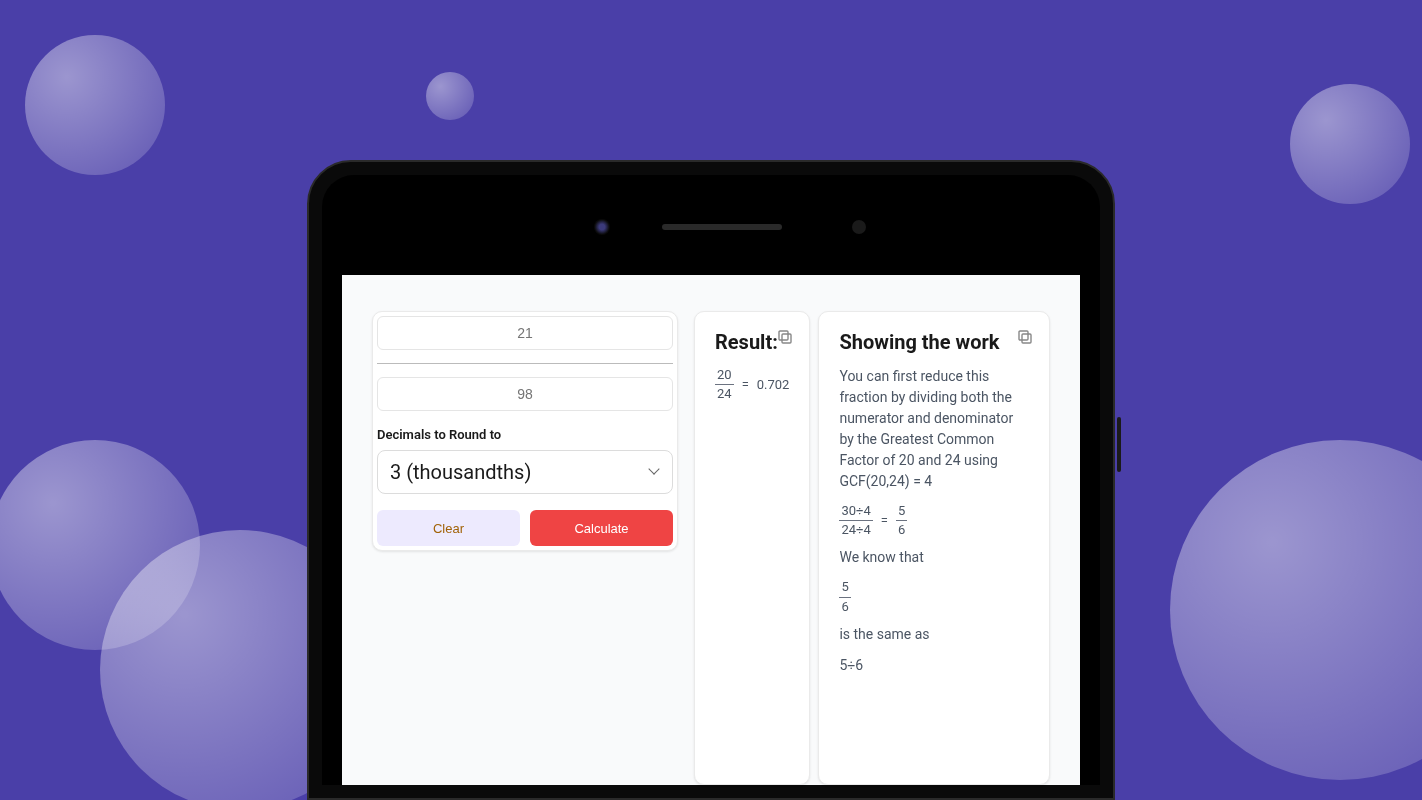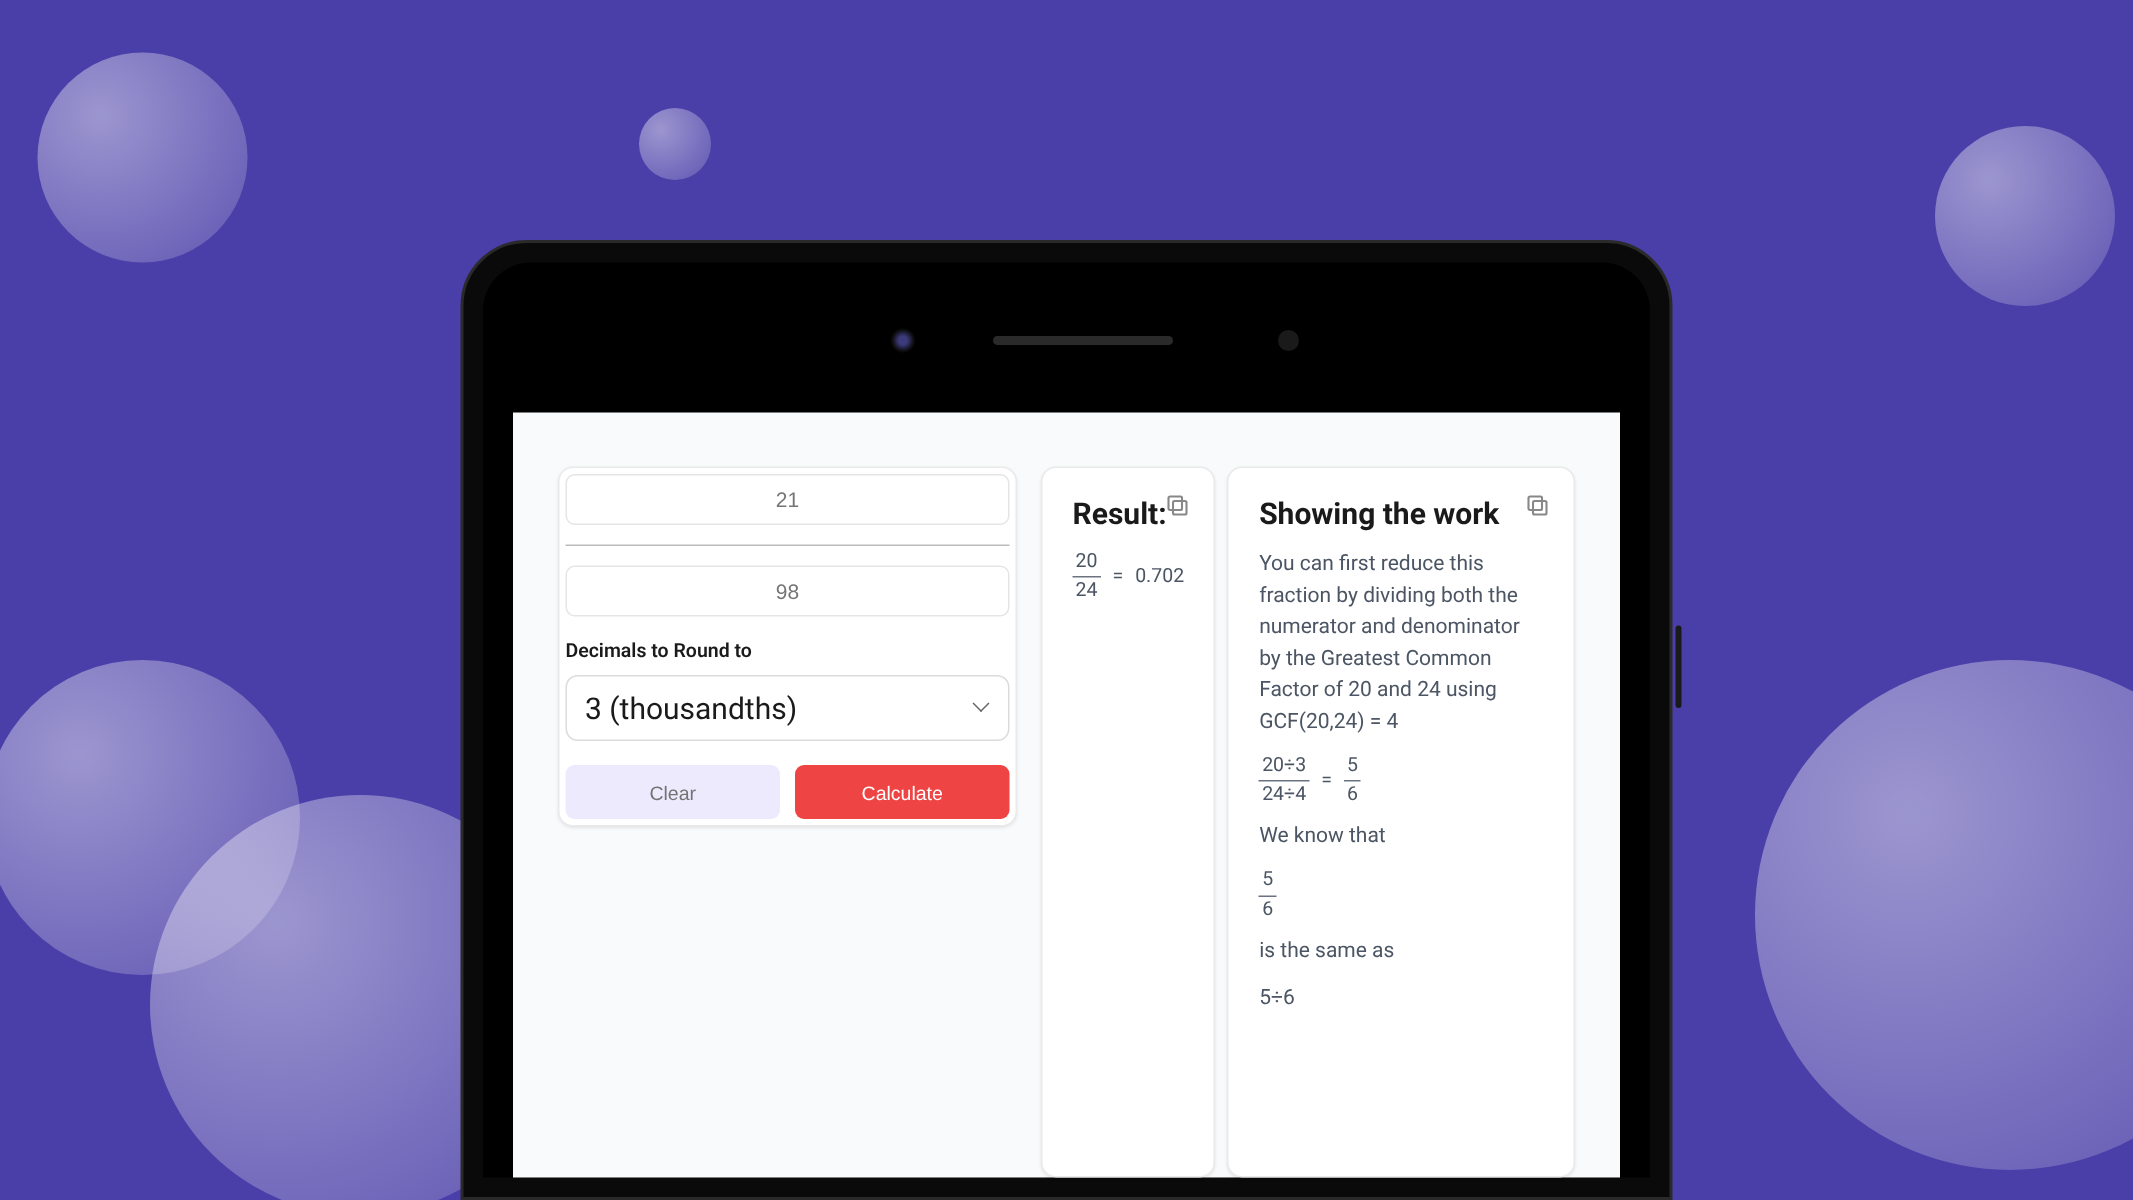--- a/index.html
+++ b/index.html
@@ -177,21 +177,21 @@
       flex: 1;
       height: 36px;
       border-radius: 6px;
       border: none;
       font-size: 13px;
       font-weight: 500;
       cursor: pointer;
     }
     .btn-clear {
       background: #edeafe;
-      color: #737373;
+      color: #a16207;
     }
     .btn-calc {
       background: #ef4444;
       color: #fff;
     }
 
     .result-card, .work-card {
       padding: 18px 20px;
       position: relative;
     }
@@ -309,21 +309,21 @@
           <div class="copy-icon">
             <svg class="copy-svg" viewBox="0 0 16 16" fill="none" stroke="#888" stroke-width="1.4">
               <rect x="5" y="5" width="9" height="9" rx="1"></rect>
               <rect x="2" y="2" width="9" height="9" rx="1"></rect>
             </svg>
           </div>
           <div class="card-title">Showing the work</div>
           <div class="work-text">You can first reduce this fraction by dividing both the numerator and denominator by the Greatest Common Factor of 20 and 24 using GCF(20,24) = 4</div>
           <div class="math-row">
             <span class="frac">
-              <span class="num">20÷3</span>
+              <span class="num">30÷4</span>
               <span class="den">24÷4</span>
             </span>
             <span>=</span>
             <span class="frac">
               <span class="num">5</span>
               <span class="den">6</span>
             </span>
           </div>
           <div class="work-text">We know that</div>
           <div class="math-row">

